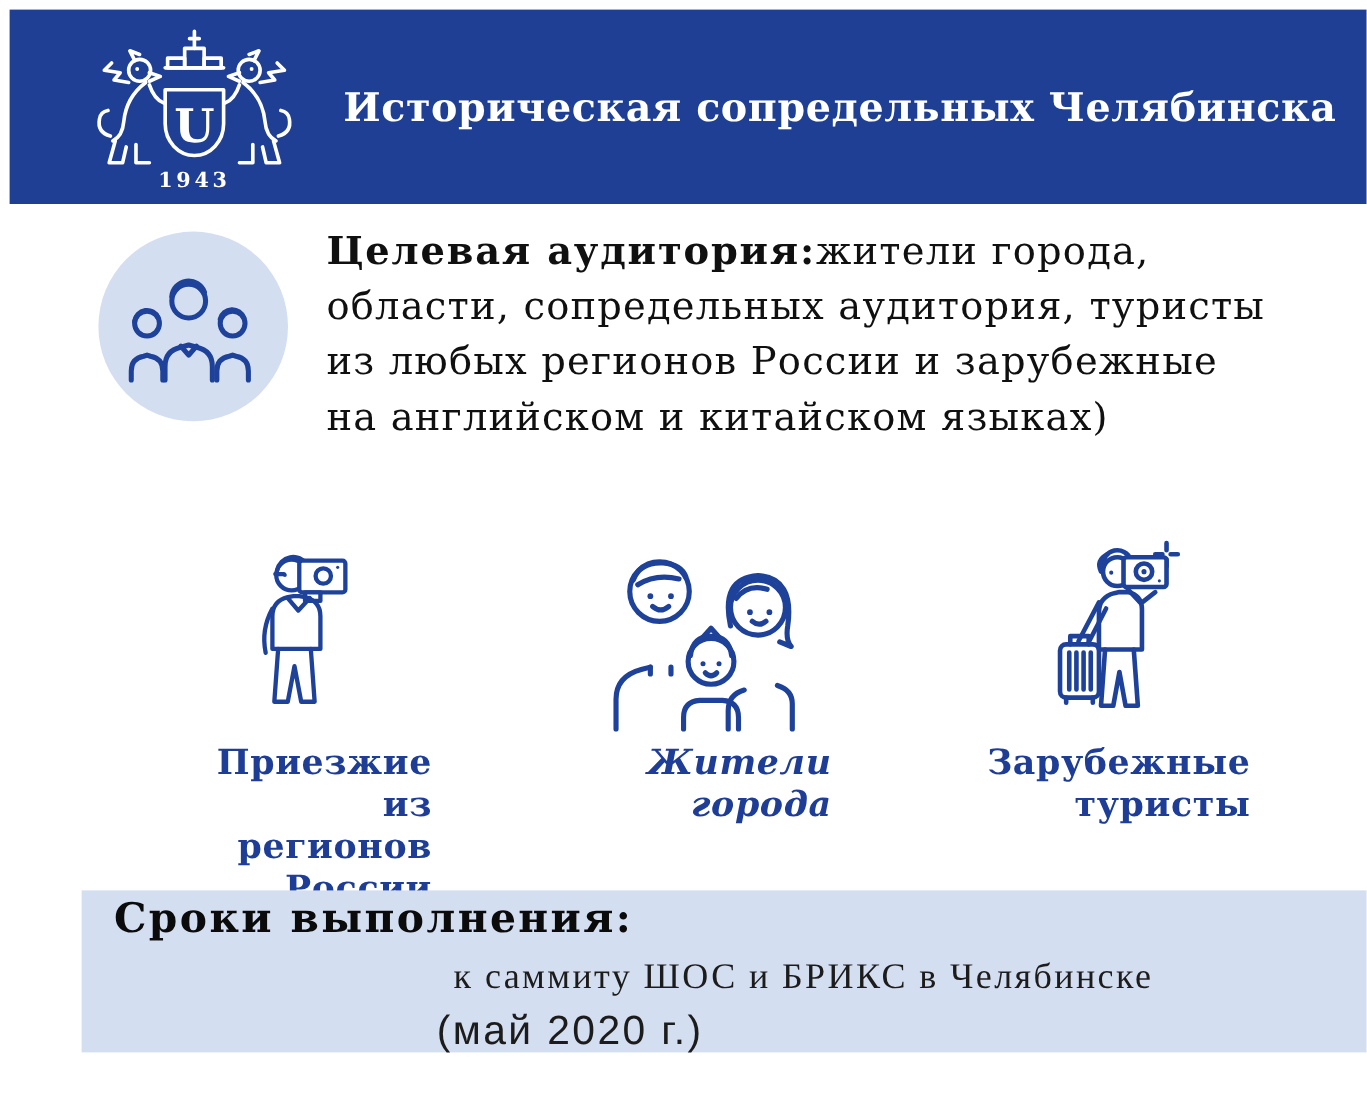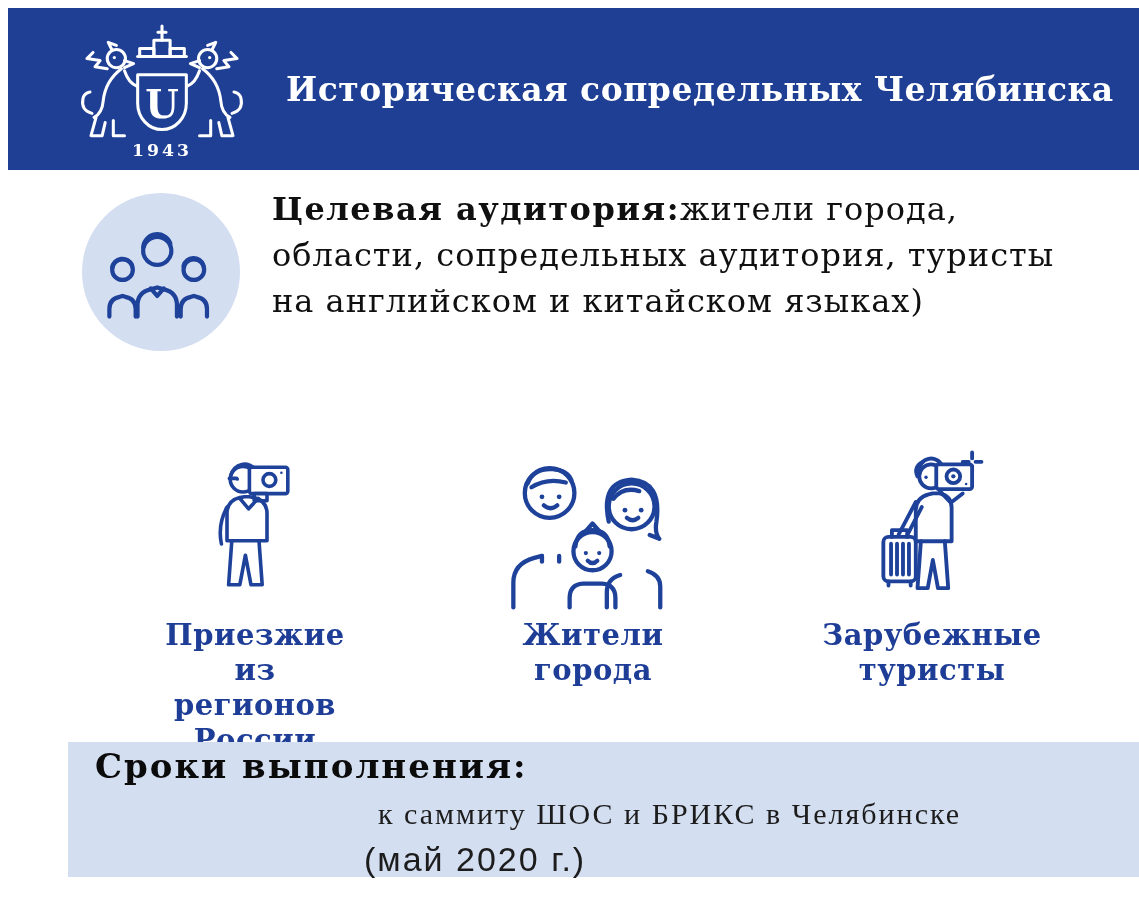--- a/index.html
+++ b/index.html
@@ -25,28 +25,28 @@
     border-radius:50%; background:#d4def1;
     display:flex; align-items:center; justify-content:center;
   }
   .audience-text {
     position:absolute; left:272px; top:186px; width:860px;
     font-size:32px; line-height:46px; color:#101010; letter-spacing:1px;
   }
   .audience-text .lbl { font-weight:bold; letter-spacing:1.5px; }
 
   
-  .group { position:absolute; top:440px; text-align:center; }
+  .group { position:absolute; top:440px; text-align:right; }
   .group .iconbox { height:170px; display:flex; align-items:flex-end; justify-content:center; }
   .group .glabel {
     margin-top:8px; color:#1e3d96; font-weight:bold; font-size:29px;
     line-height:35px; white-space:pre-line; letter-spacing:0.5px;
   }
   #group-1 { left:150px; width:210px; }
-  #group-2 { left:493px; width:200px; }
+  #group-2 { left:493px; width:200px;font-style:italic; }
   #group-3 { left:822px; width:220px; }
 
   
   .deadline-box {
     position:absolute; left:68px; top:742px; width:1071px; height:135px;
     background:#d4def1;
   }
   .deadline-label {
     position:absolute; left:27px; top:4px; color:#0b0b0b;
     font-size:34px; font-weight:bold; letter-spacing:2px;
@@ -126,20 +126,21 @@
         <path d="M89,46 a11,11 0 0 1 21,-1"></path>
         <path d="M86,100 v-8 q0,-11 11,-13 l3,-1 l3,1 q11,2 11,13 v8"></path>
       </svg>
     </div>
 
     <div class="audience-text">
       <div>
         <span class="lbl">Целевая аудитория:</span><span>жители города,</span>
       </div>
       <div>области, сопредельных аудитория, туристы</div>
+      <div>из любых регионов России и зарубежные</div>
       <div>на английском и китайском языках)</div>
     </div>
   </section>
 
   <section>
 
     <div class="group" id="group-1">
       <div class="iconbox">
         <svg width="104" height="168" viewBox="0 0 130 175" fill="none" stroke="#1e429a" stroke-width="4.5" stroke-linecap="round" stroke-linejoin="round">
           <circle cx="50" cy="29" r="16"></circle>

